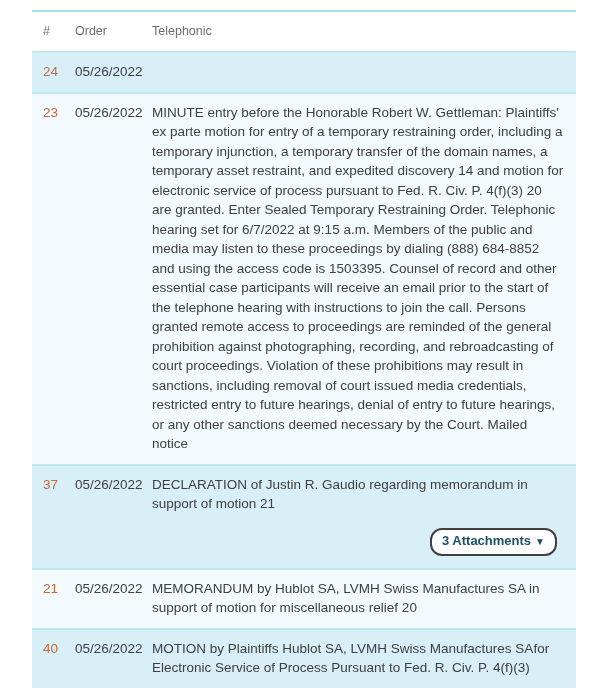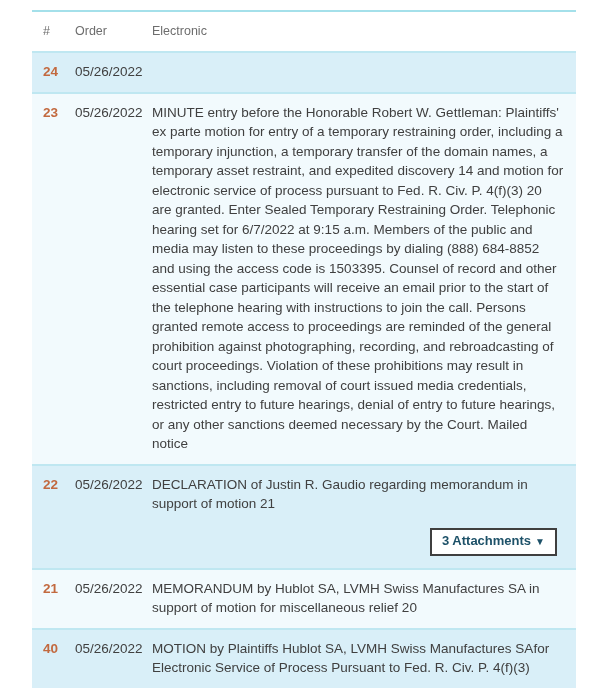--- a/index.html
+++ b/index.html
@@ -38,77 +38,77 @@
   .header-row .cell { line-height: 15px; }
   .row.alt { background: #d9eff8; }
   .cell { box-sizing: border-box; }
   .cell.num {
     width: 43px;
     padding-left: 11px;
     flex: none;
   }
   .row .cell.num {
     color: #c2693f;
-    font-weight: bold;
+    font-weight: normal;
   }
   .cell.date {
     width: 77px;
     flex: none;
     white-space: nowrap;
   }
   .cell.desc {
     flex: 1;
     padding-right: 12px;
   }
   .attach-row {
     display: flex;
     justify-content: flex-end;
     margin: 14px 7px 2px 0;
   }
   .attachments-btn {
     font-family: "Liberation Sans", "DejaVu Sans", sans-serif;
     background: #ffffff;
     border: 2px solid #3f3f3f;
-    border-radius: 0;
+    border-radius: 12px;
     color: #1d5168;
     font-weight: bold;
     font-size: 13px;
     padding: 3px 10px 4px 10px;
     cursor: pointer;
     line-height: 16px;
   }
   .attachments-btn .caret {
     font-size: 10px;
     margin-left: 4px;
   }
 </style>
 </head>
 <body>
 
 <div class="docket-table">
 
   <div class="header-row">
     <div class="cell num">#</div>
     <div class="cell date">Order</div>
-    <div class="cell desc">Electronic</div>
+    <div class="cell desc">Telephonic</div>
   </div>
 
   <div class="row alt">
     <div class="cell num">24</div>
     <div class="cell date">05/26/2022</div>
   </div>
 
   <div class="row">
     <div class="cell num">23</div>
     <div class="cell date">05/26/2022</div>
     <div class="cell desc">MINUTE entry before the Honorable Robert W. Gettleman: Plaintiffs' ex parte motion for entry of a temporary restraining order, including a temporary injunction, a temporary transfer of the domain names, a temporary asset restraint, and expedited discovery 14 and motion for electronic service of process pursuant to Fed. R. Civ. P. 4(f)(3) 20 are granted. Enter Sealed Temporary Restraining Order. Telephonic hearing set for 6/7/2022 at 9:15 a.m. Members of the public and media may listen to these proceedings by dialing (888) 684-8852 and using the access code is 1503395. Counsel of record and other essential case participants will receive an email prior to the start of the telephone hearing with instructions to join the call. Persons granted remote access to proceedings are reminded of the general prohibition against photographing, recording, and rebroadcasting of court proceedings. Violation of these prohibitions may result in sanctions, including removal of court issued media credentials, restricted entry to future hearings, denial of entry to future hearings, or any other sanctions deemed necessary by the Court. Mailed notice</div>
   </div>
 
   <div class="row alt">
-    <div class="cell num">22</div>
+    <div class="cell num">37</div>
     <div class="cell date">05/26/2022</div>
     <div class="cell desc">
       <div>DECLARATION of Justin R. Gaudio regarding memorandum in support of motion 21</div>
       <div class="attach-row">
         <button class="attachments-btn"><span>3 Attachments</span><span class="caret">▼</span></button>
       </div>
     </div>
   </div>
 
   <div class="row">

